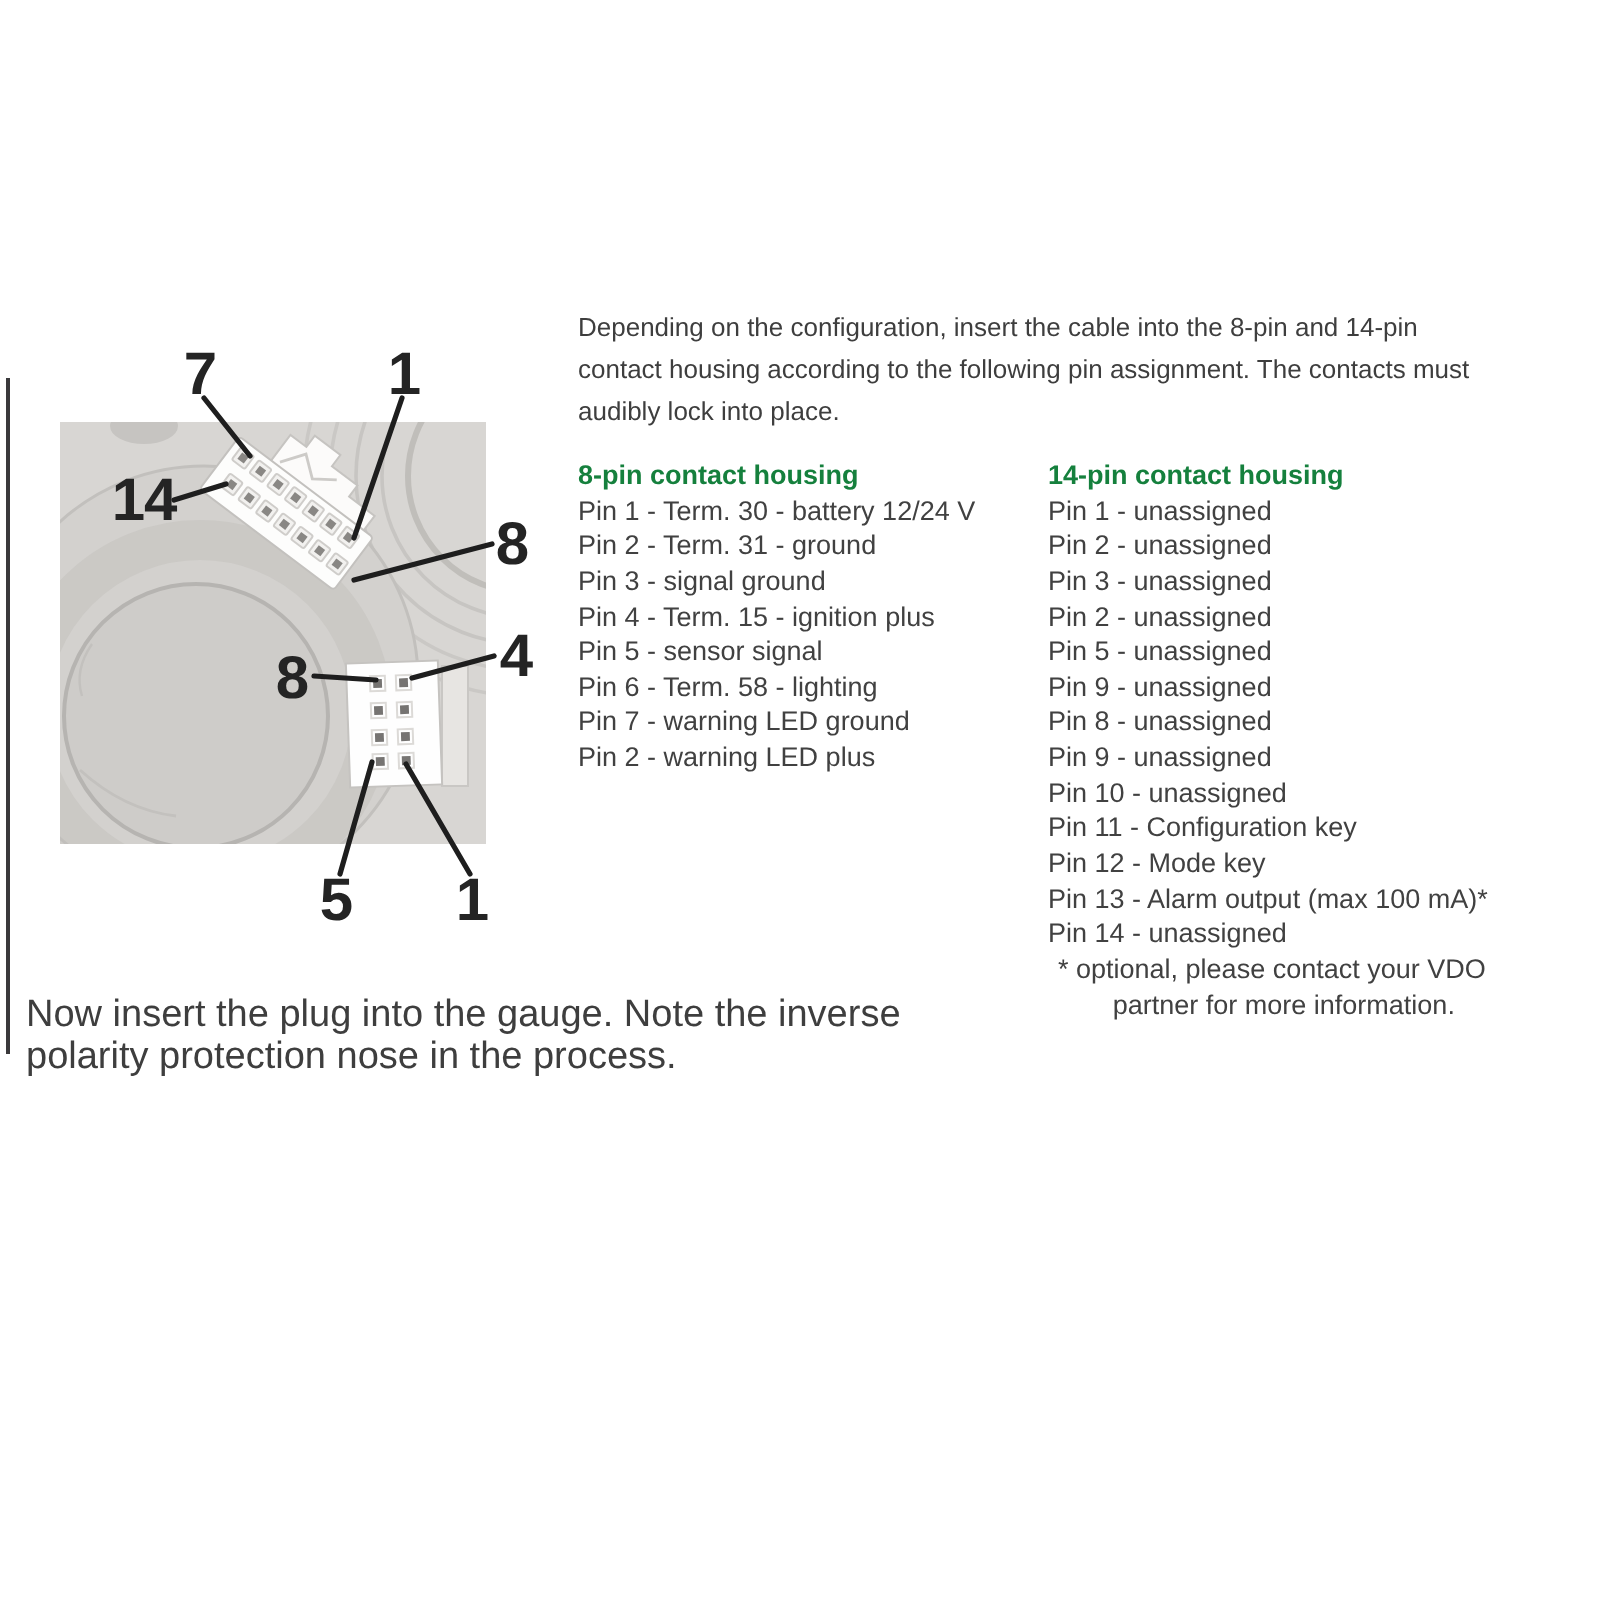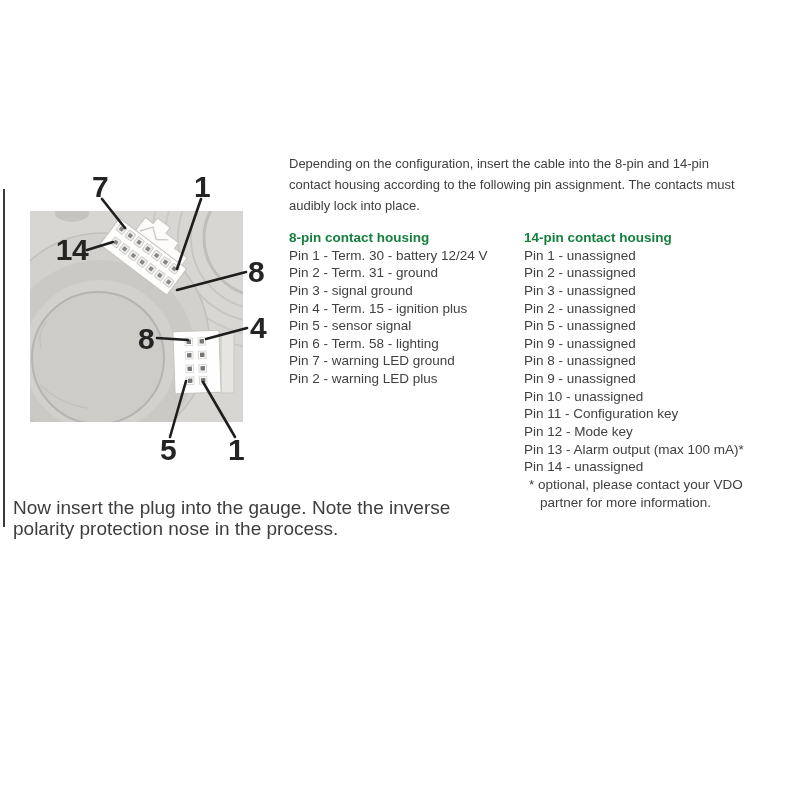--- a/index.html
+++ b/index.html
@@ -13,21 +13,21 @@
   .intro{position:absolute;left:289px;top:153px;font-size:13px;line-height:21px;color:#3e3e3e;}
   .intro .line{white-space:nowrap;}
 
   
   .col{position:absolute;top:229px;font-size:13.5px;color:#414141;}
   .col8{left:289px;}
   .col14{left:524px;}
   .col-title{font-weight:bold;color:#15803d;height:17.65px;line-height:17.65px;white-space:nowrap;}
   .row{height:17.65px;line-height:17.65px;white-space:nowrap;}
   .fn1{padding-left:5px;}
-  .fn2{padding-left:16px;}
+  .fn2{padding-left:16px;text-align:center;}
 
   
   .caption{position:absolute;left:13px;top:498px;font-size:19px;line-height:20.5px;color:#3e3e3e;}
   .caption .line{white-space:nowrap;}
 
   
   .figure{position:absolute;left:0;top:150px;}
   .co{font-family:"Liberation Sans",sans-serif;font-weight:bold;font-size:30px;fill:#242424;text-anchor:middle;letter-spacing:-0.5px;}
   .leader{stroke:#1e1e1e;stroke-width:2.6;stroke-linecap:round;}
 </style>

